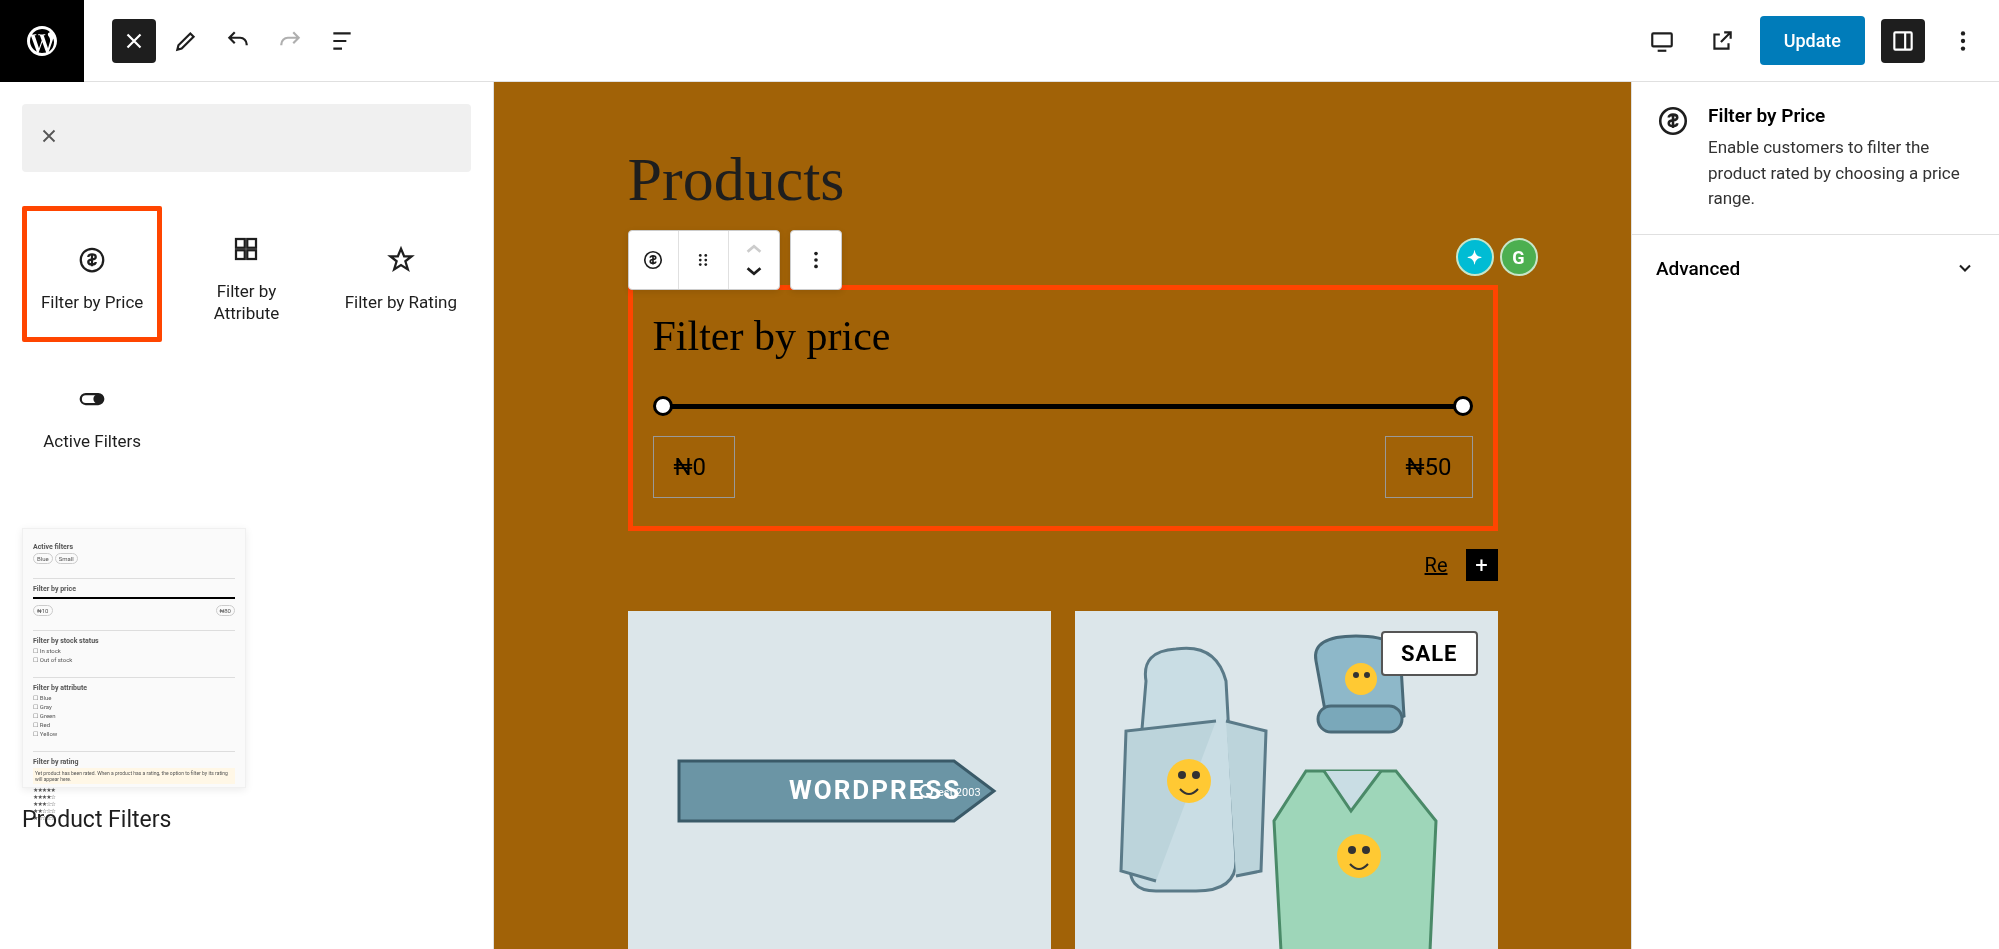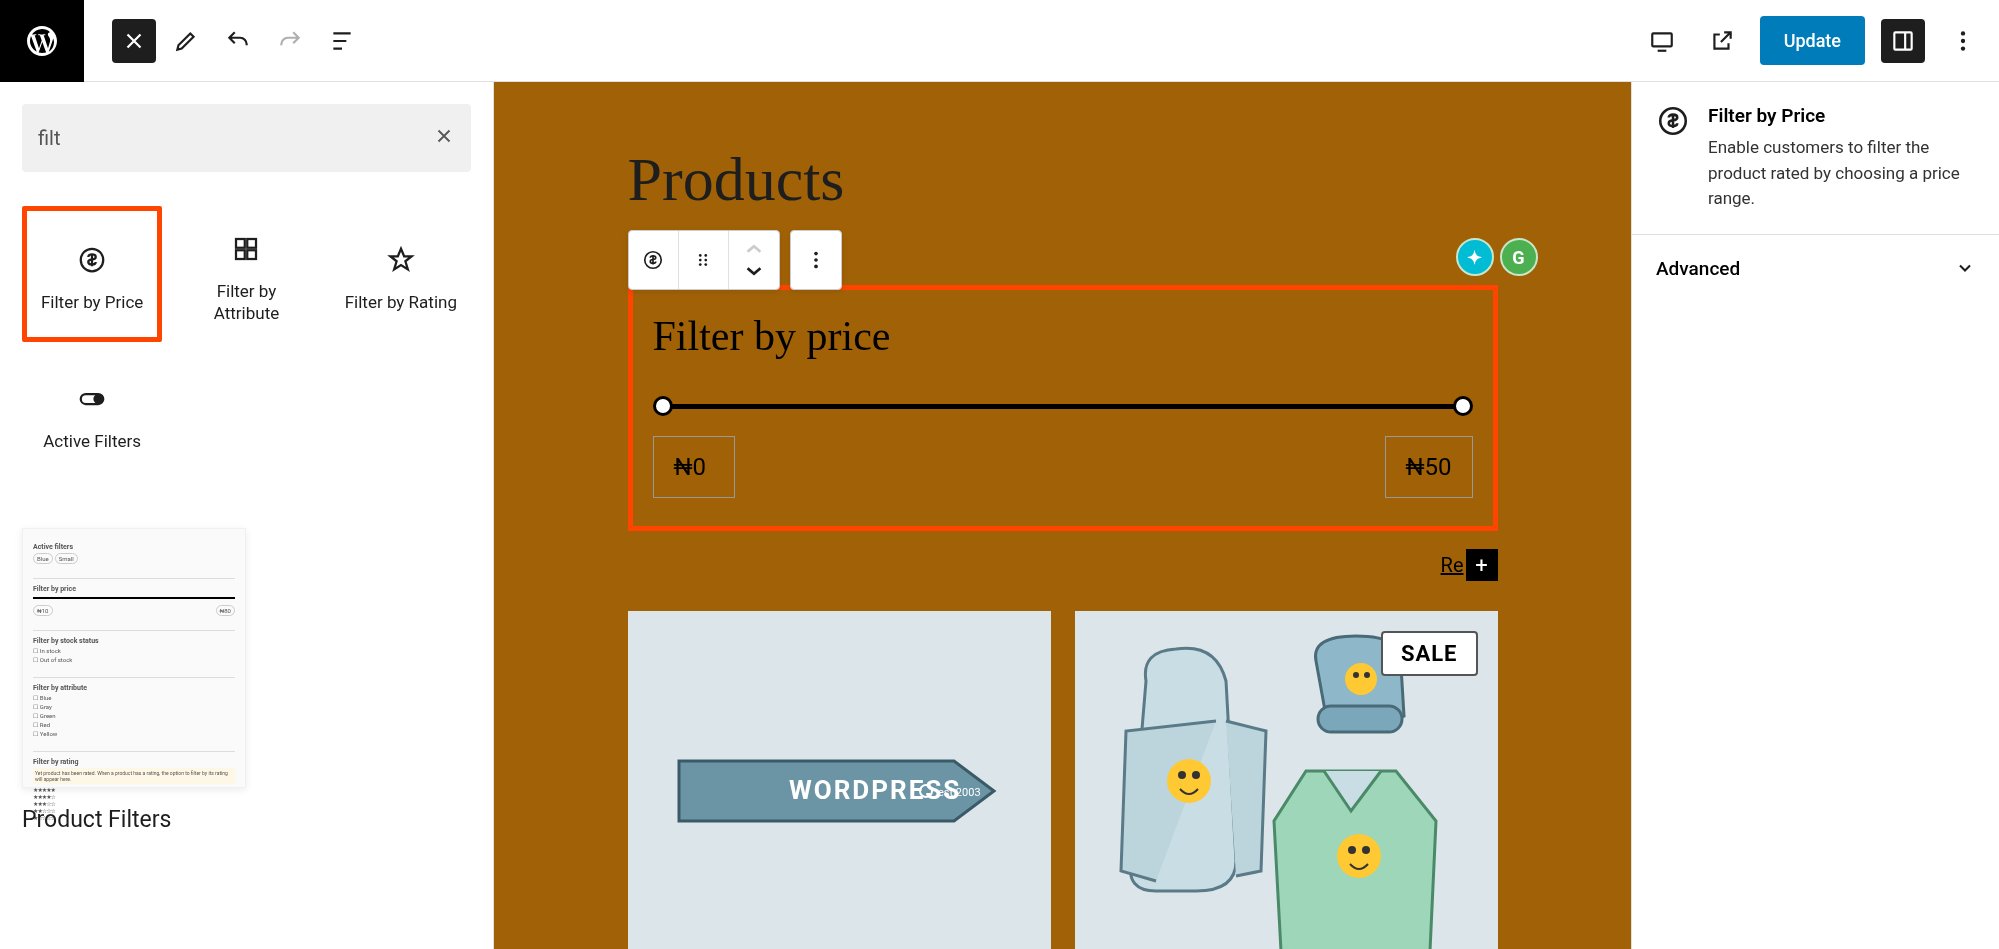--- a/index.html
+++ b/index.html
@@ -41,21 +41,21 @@
 .float-b.b { background: #4caf50; }
 .filter-block { border: 5px solid #ff4500; padding: 22px 20px 28px; margin-top: 70px; }
 .filter-title { font-family: Georgia, serif; font-size: 42px; font-weight: 400; margin-bottom: 34px; }
 .slider { position: relative; height: 24px; margin-bottom: 18px; }
 .slider-track { position: absolute; top: 10px; left: 6px; right: 6px; height: 5px; background: #000; }
 .slider-handle { position: absolute; top: 2px; width: 20px; height: 20px; background: #fff; border: 3px solid #000; border-radius: 50%; }
 .slider-handle.l { left: 0; }
 .slider-handle.r { right: 0; }
 .price-row { display: flex; justify-content: space-between; }
 .price-in { border: 1px solid #999; padding: 16px 20px; font-size: 24px; min-width: 82px; }
-.reset-row { display: flex; justify-content: flex-end; align-items: center; margin-top: 18px; gap: 2px; }
+.reset-row { display: flex; justify-content: flex-end; align-items: center; margin-top: 18px; gap: 18px; }
 .reset-link { text-decoration: underline; font-size: 20px; }
 .plus-box { width: 32px; height: 32px; background: #000; color: #fff; display: flex; align-items: center; justify-content: center; font-size: 22px; }
 .products { display: flex; gap: 24px; margin-top: 30px; }
 .prod { flex: 1; height: 360px; background: #dce6ea; position: relative; display: flex; align-items: center; justify-content: center; overflow: hidden; }
 .sale-badge { position: absolute; top: 20px; right: 20px; background: #fff; border: 2px solid #555; padding: 8px 18px; font-size: 22px; font-weight: bold; border-radius: 4px; letter-spacing: 1px; }
 .right-panel { width: 368px; border-left: 1px solid #e0e0e0; display: flex; flex-direction: column; }
 .tabs { display: flex; align-items: center; height: 72px; padding: 0 24px; border-bottom: 1px solid #e0e0e0; }
 .tab { padding: 22px 0; margin-right: 40px; font-size: 19px; font-weight: 500; color: #1e1e1e; cursor: pointer; }
 .tab.active { border-bottom: 5px solid #007cba; color: #007cba; padding-bottom: 17px; }
 .close-tab { margin-left: auto; width: 30px; height: 30px; display: flex; align-items: center; justify-content: center; cursor: pointer; }
@@ -132,21 +132,20 @@
           <circle cx="12" cy="19" r="2"></circle>
         </svg>
     </button>
   </div>
 </div>
 
 <div class="main">
 
   <div class="left-panel">
     <div class="search-box">
-      <input value="filt" style="">
       <span>
         <svg width="22" height="22" viewBox="0 0 24 24" stroke="#555" stroke-width="2" fill="none">
             <path d="M6 6l12 12M18 6L6 18"></path>
           </svg>
       </span>
     </div>
 
     <div class="block-grid">
       <div class="block-item highlight">
         <div class="icon-wrap">

